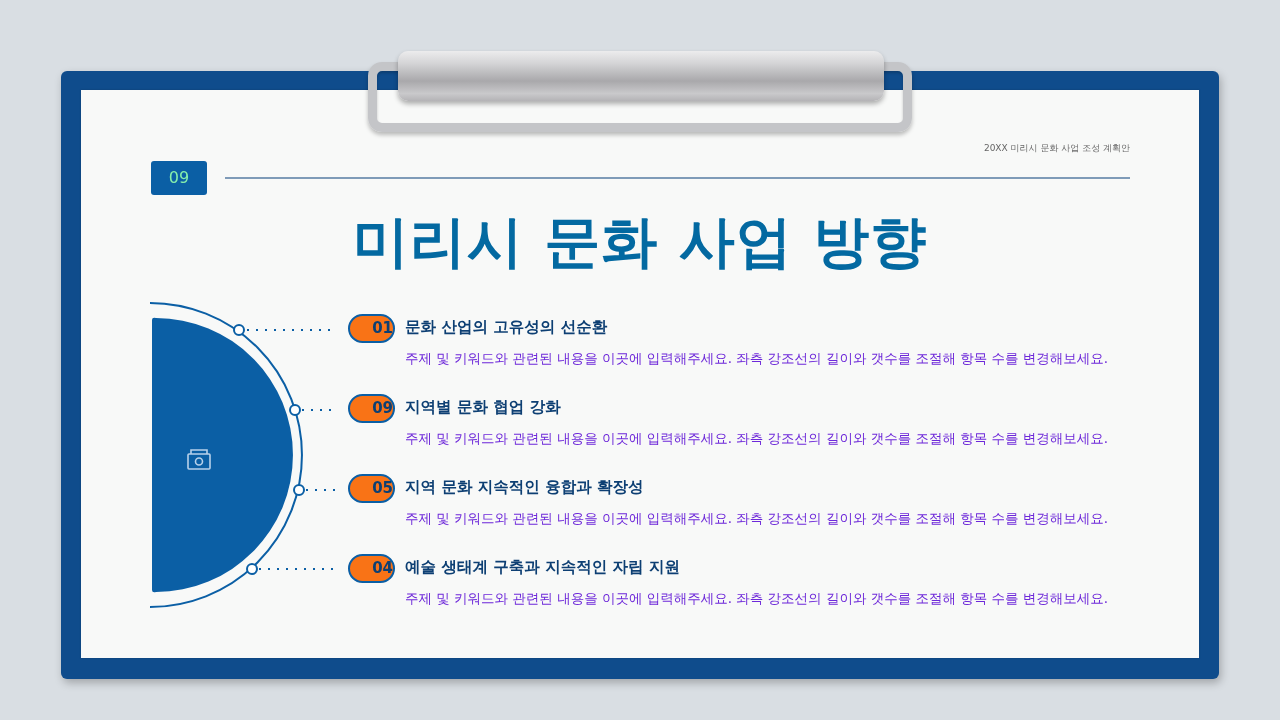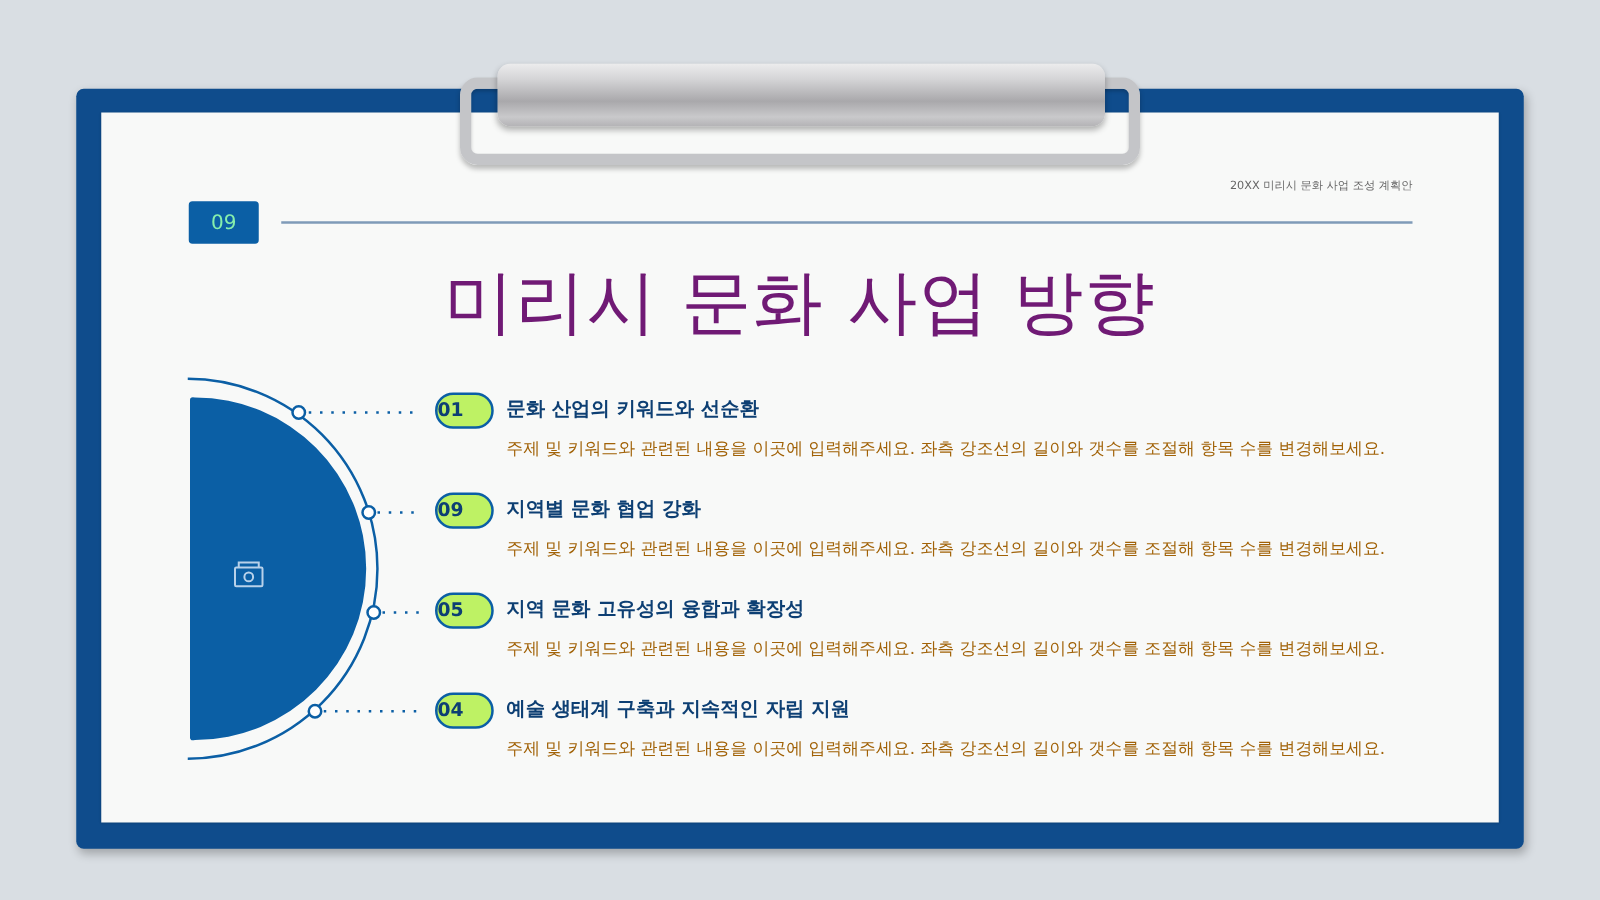--- a/index.html
+++ b/index.html
@@ -62,59 +62,59 @@
     right: 150px; top: 142px;
     font-size: 9px;
     color: #666;
   }
   .title {
     position: absolute;
     left: 0; top: 205px;
     width: 1280px;
     text-align: center;
     font-size: 56px;
-    font-weight: normal;
-    color: #701a75;
+    font-weight: bold;
+    color: #0369a1;
     letter-spacing: 1px;
   }
   .diagram {
     position: absolute;
     left: 150px; top: 300px;
   }
   .item {
     position: absolute;
     left: 348px;
   }
   .badge {
     position: absolute;
     left: 0; top: 0;
     width: 47px; height: 29px;
     border: 2px solid #0b5fa5;
     border-radius: 15px;
     color: #0d3f73;
     font-weight: bold;
     font-size: 15px;
     line-height: 25px;
-    text-align: left;
-    background: #bef264;
+    text-align: right;
+    background: #f97316;
   }
   .item-title {
     position: absolute;
     left: 57px; top: 3px;
     white-space: nowrap;
     font-size: 15.5px;
     font-weight: bold;
     color: #0d3f73;
   }
   .item-desc {
     position: absolute;
     left: 57px; top: 36px;
     white-space: nowrap;
     font-size: 13.5px;
-    color: #a16207;
+    color: #6d28d9;
   }
 </style>
 </head>
 <body>
 
 <div class="board"></div>
 <div class="paper"></div>
 <div class="clip-ring"></div>
 <div class="clip-bar"></div>
 
@@ -142,30 +142,30 @@
 
   <g fill="none" stroke="#b8d1ea" stroke-width="1.6">
     <rect x="38" y="154" width="22" height="15" rx="1"></rect>
     <path d="M41 154 V150 H57 V154"></path>
     <circle cx="49" cy="161.5" r="3.5"></circle>
   </g>
 </svg>
 
 <div class="item" style="top:314px;">
   <div class="badge">01</div>
-  <div class="item-title">문화 산업의 키워드와 선순환</div>
+  <div class="item-title">문화 산업의 고유성의 선순환</div>
   <div class="item-desc">주제 및 키워드와 관련된 내용을 이곳에 입력해주세요. 좌측 강조선의 길이와 갯수를 조절해 항목 수를 변경해보세요.</div>
 </div>
 <div class="item" style="top:394px;">
   <div class="badge">09</div>
   <div class="item-title">지역별 문화 협업 강화</div>
   <div class="item-desc">주제 및 키워드와 관련된 내용을 이곳에 입력해주세요. 좌측 강조선의 길이와 갯수를 조절해 항목 수를 변경해보세요.</div>
 </div>
 <div class="item" style="top:474px;">
   <div class="badge">05</div>
-  <div class="item-title">지역 문화 고유성의 융합과 확장성</div>
+  <div class="item-title">지역 문화 지속적인 융합과 확장성</div>
   <div class="item-desc">주제 및 키워드와 관련된 내용을 이곳에 입력해주세요. 좌측 강조선의 길이와 갯수를 조절해 항목 수를 변경해보세요.</div>
 </div>
 <div class="item" style="top:554px;">
   <div class="badge">04</div>
   <div class="item-title">예술 생태계 구축과 지속적인 자립 지원</div>
   <div class="item-desc">주제 및 키워드와 관련된 내용을 이곳에 입력해주세요. 좌측 강조선의 길이와 갯수를 조절해 항목 수를 변경해보세요.</div>
 </div>
 
 </body></html>

